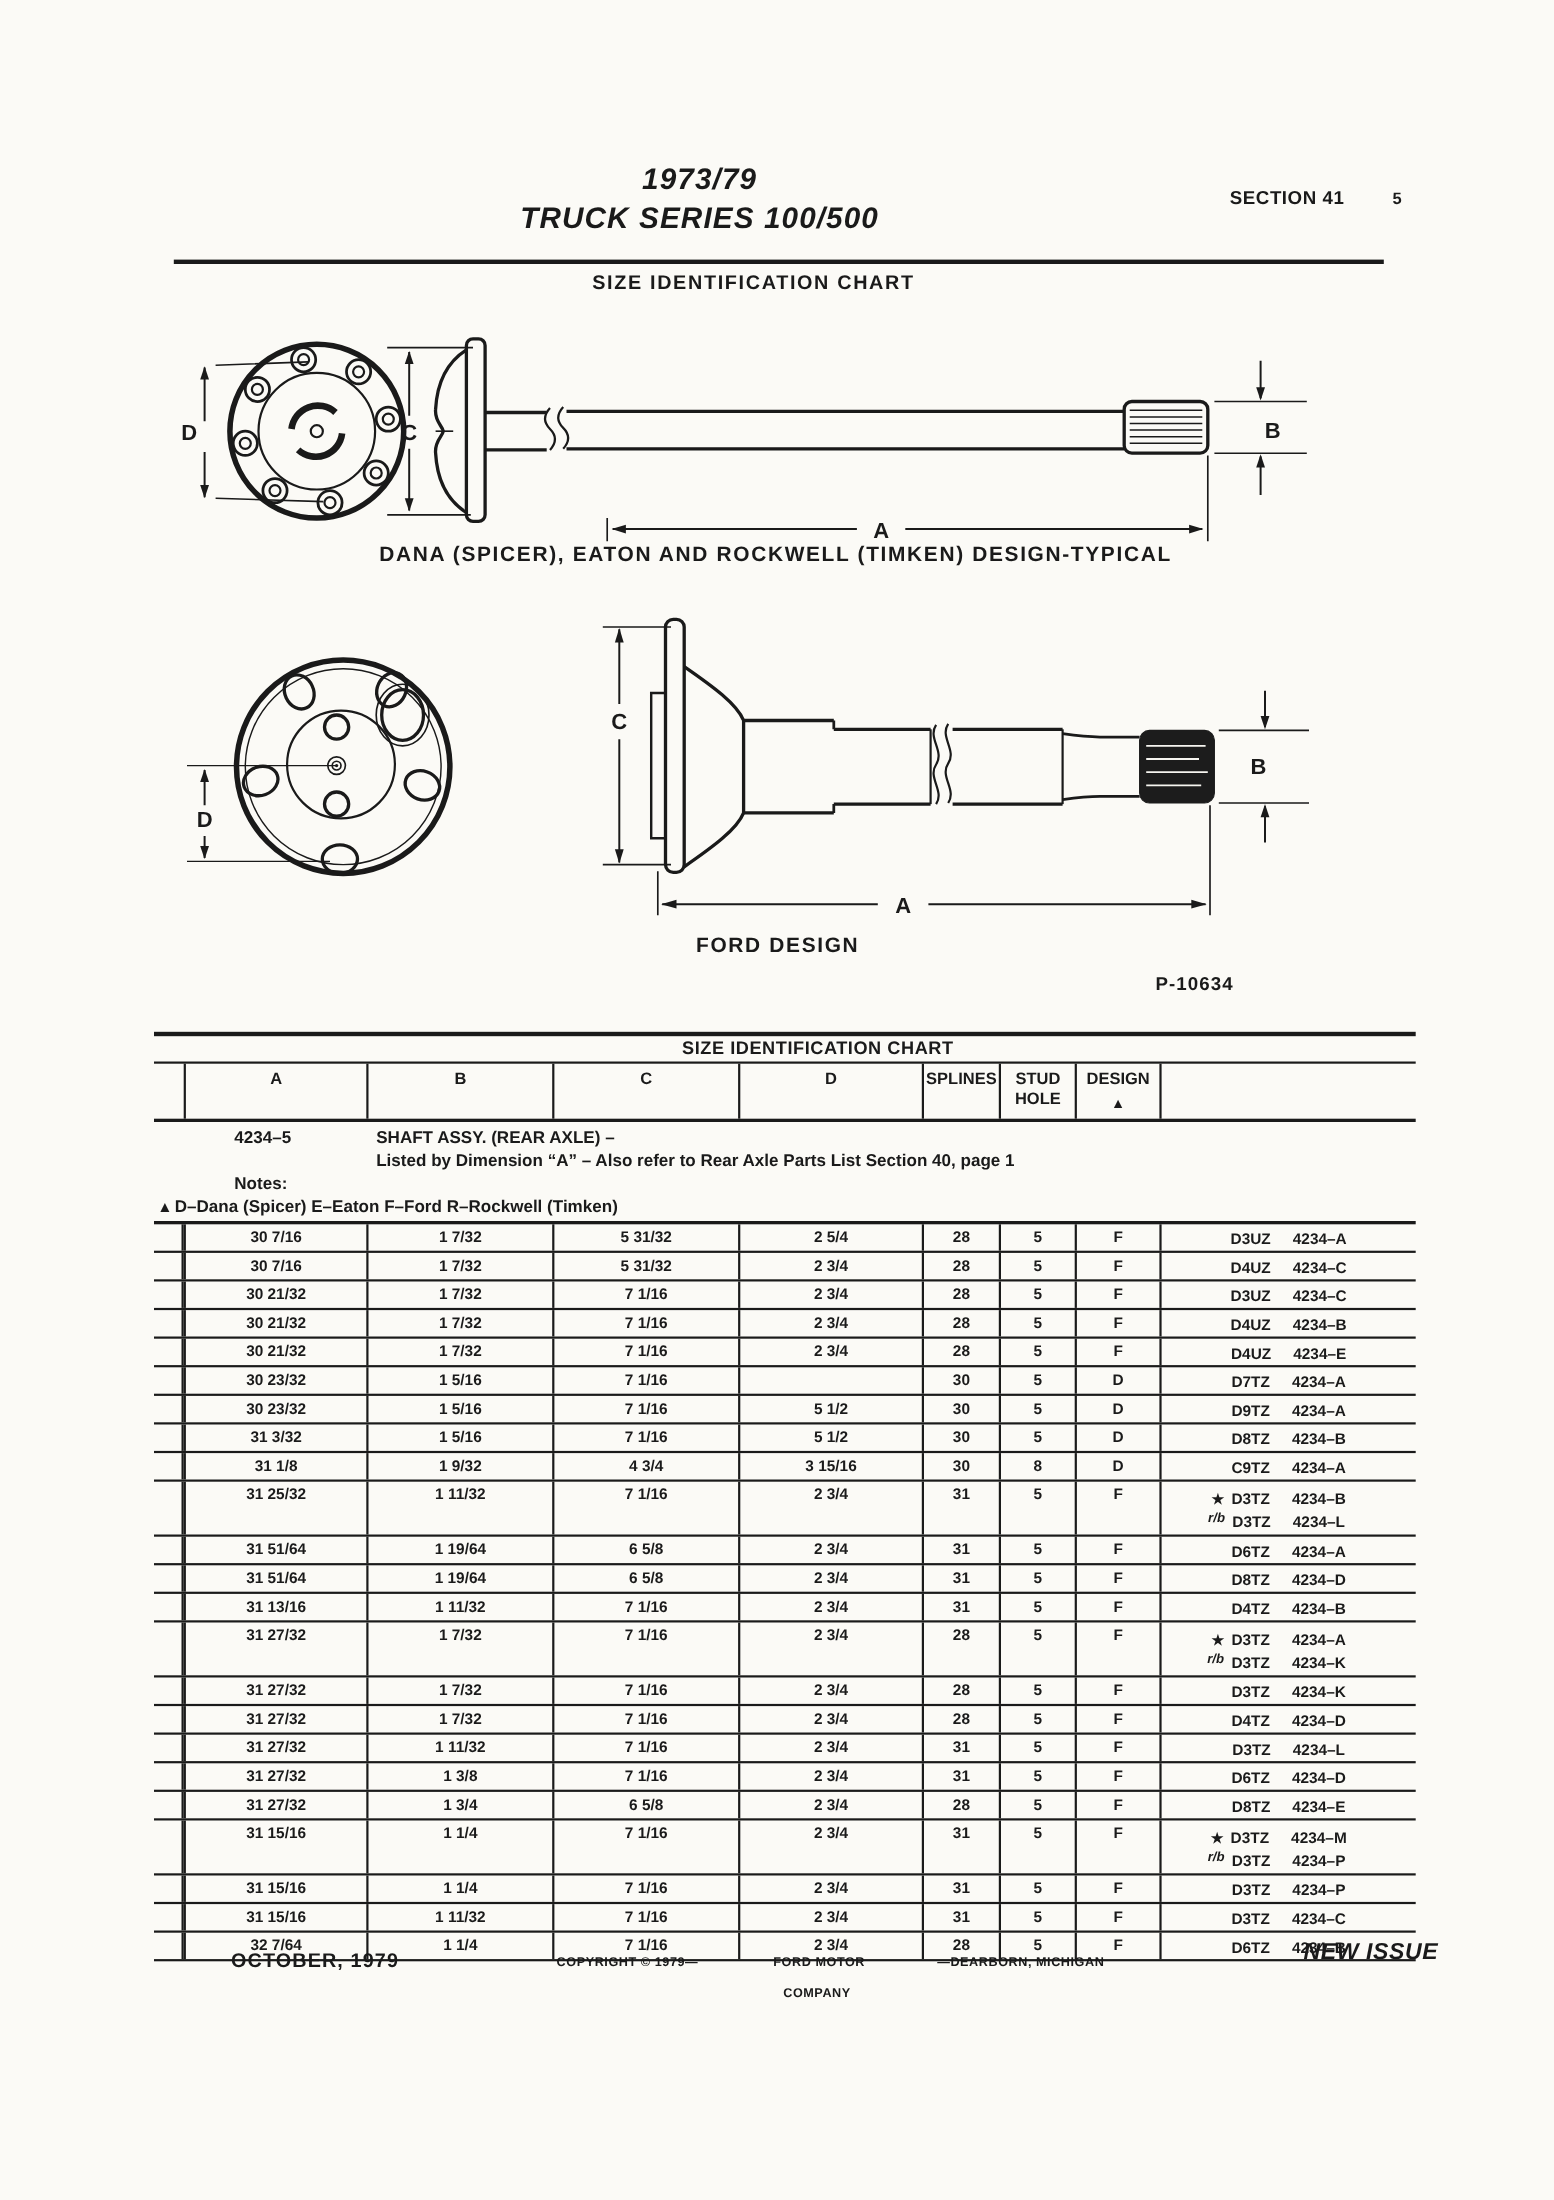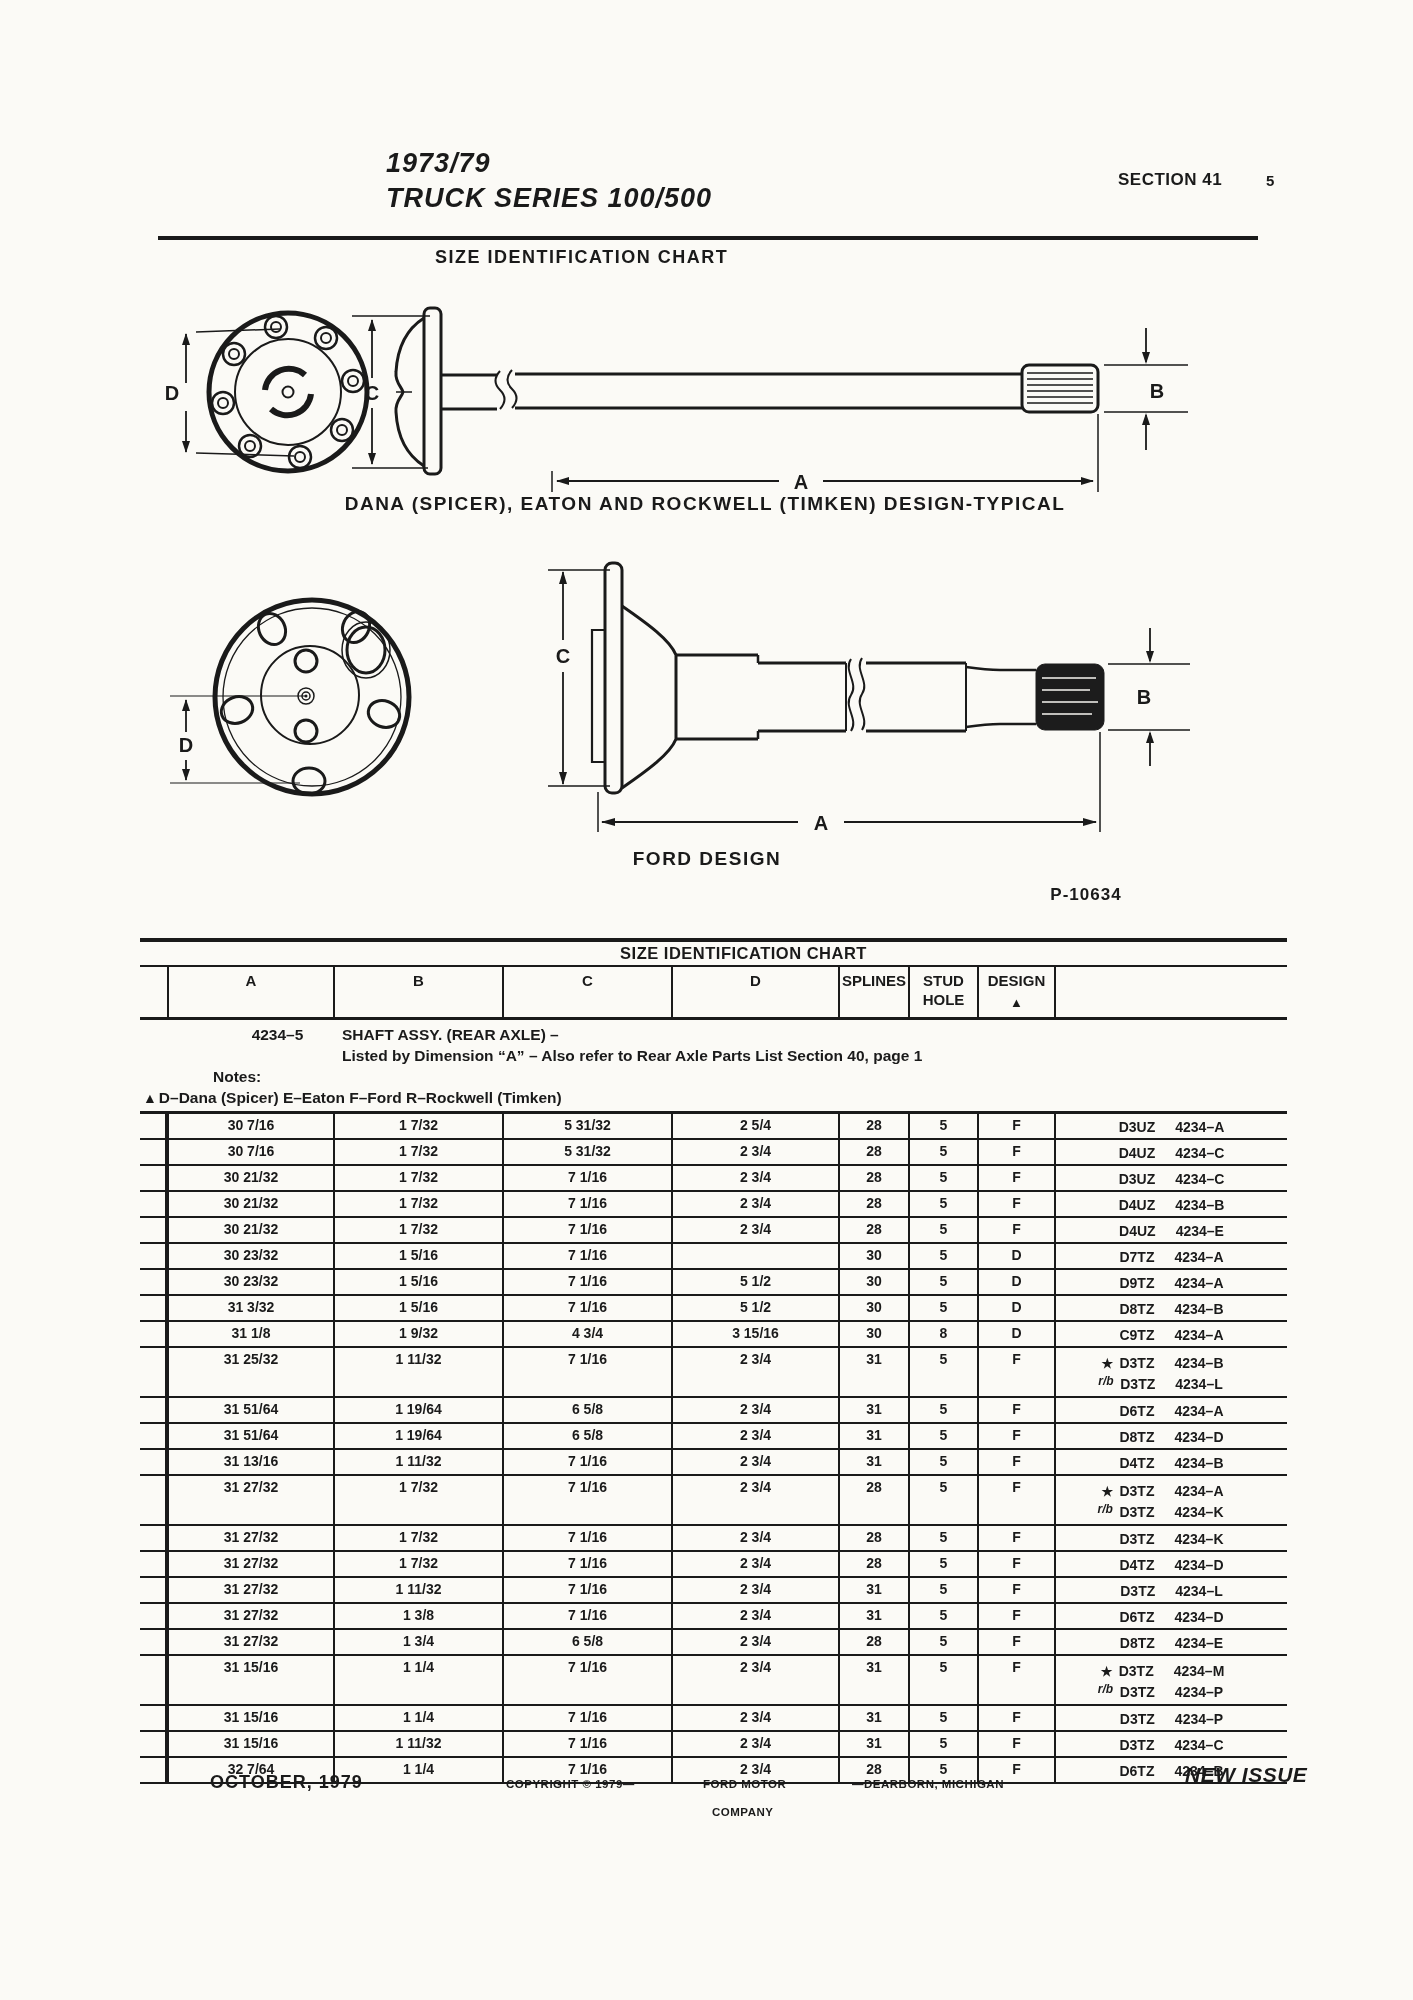--- a/index.html
+++ b/index.html
@@ -1,19 +1,19 @@
 <!DOCTYPE html>
 <html><head>
 <meta charset="utf-8">
 <style>
   html,body{margin:0;padding:0;background:#888;}
   .page{position:relative;width:1413px;height:2000px;background:#fbfaf6;color:#1a1a1a;
         font-family:"Liberation Sans","DejaVu Sans",sans-serif;overflow:hidden;}
   .abs{position:absolute;}
-  .ctr{}
+  .ctr{text-align:center;}
   
   .title1{left:386px;top:148px;width:500px;font:italic 700 27px "Liberation Sans",sans-serif;letter-spacing:1px;}
   .title2{left:386px;top:183px;width:500px;font:italic 700 27px "Liberation Sans",sans-serif;letter-spacing:1px;}
   .section{left:1118px;top:170px;font:700 17px "Liberation Sans",sans-serif;letter-spacing:.5px;}
   .pageno{left:1266px;top:172px;font:700 15px "Liberation Sans",sans-serif;}
   .toprule{left:158px;top:236px;width:1100px;height:4px;background:#1a1a1a;}
   .chartHeading{left:435px;top:247px;width:500px;font:700 18px "Liberation Sans",sans-serif;letter-spacing:1.5px;}
   
   svg.draw{position:absolute;left:0;top:0;}
   svg.draw text{fill:#1a1a1a;font-family:"Liberation Sans","DejaVu Sans",sans-serif;font-weight:700;}
@@ -29,21 +29,21 @@
   .grid{display:grid;grid-template-columns:27px 168px 169px 169px 167px 70px 69px 77px 1fr;}
   .hrow{height:50px;}
   .hcell{border-right:2px solid #1a1a1a;font:700 15px "Liberation Sans",sans-serif;
          display:flex;flex-direction:column;align-items:center;padding-top:4px;line-height:19px;}
   .hcell.first{border-left:2px solid #1a1a1a;}
   .hcell.last{border-right:none;}
   .lead{border:none;}
   .tri{font-size:13px;line-height:14px;margin-top:6px;}
   .groupBlock{padding:4px 0 2px 0;font:700 15.5px "Liberation Sans",sans-serif;line-height:21px;}
   .gl1{display:flex;}
-  .gid{margin-left:73px;width:129px;text-align:center;}
+  .gid{margin-left:73px;width:129px;}
   .gsub{margin-left:202px;}
   .notesRow{display:flex;flex-direction:column;}
   .notesLbl{margin-left:73px;width:129px;}
   .notesTxt{margin-left:3px;}
   .nmark{font-size:14px;margin-right:2px;}
   
   .brow{border-bottom:2px solid #1a1a1a;}
   .brow .bc{border-right:2px solid #1a1a1a;font:700 14px "Liberation Sans",sans-serif;
             display:flex;justify-content:center;align-items:flex-start;padding-top:3px;}
   .brow .bc.first{border-left:2px solid #1a1a1a;}

